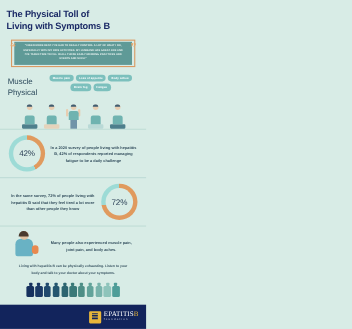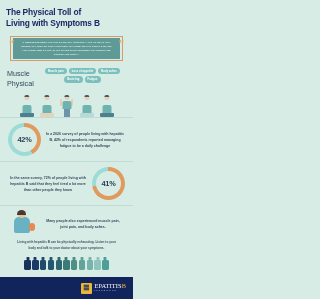--- a/index.html
+++ b/index.html
@@ -165,21 +165,21 @@
     content: "";
     position: absolute;
     inset: 4px;
     border-radius: 50%;
     background: #d8ece6;
   }
   .donut-label {
     position: relative;
     z-index: 2;
     font-size: 7.4px;
-    font-weight: bold;
+    font-weight: normal;
     color: #2a3f55;
     letter-spacing: -0.2px;
   }
   .stat-text {
     flex: 1;
     font-size: 3.5px;
     line-height: 1.72;
     color: #2f4a5a;
     font-weight: bold;
     text-align: center;
@@ -344,21 +344,21 @@
   <div class="stat">
     <div class="donut" style="background:conic-gradient(#e09a5e 0deg 151deg, #9ddbd6 151deg 360deg);">
       <div class="donut-label">42%</div>
     </div>
     <div class="stat-text">In a 2020 survey of people living with hepatitis B, 42% of respondents reported managing fatigue to be a daily challenge</div>
   </div>
 
   <div class="stat">
     <div class="stat-text">In the same survey, 72% of people living with hepatitis B said that they feel tired a lot more than other people they know</div>
     <div class="donut" style="background:conic-gradient(#e09a5e 0deg 259deg, #9ddbd6 259deg 360deg);">
-      <div class="donut-label">41%</div>
+      <div class="donut-label">72%</div>
     </div>
   </div>
 
   <div class="pain-row">
     <div class="pain-fig">
       <div class="pf-torso"></div>
       <div class="pf-hand"></div>
       <div class="pf-head"></div>
       <div class="pf-hair"></div>
     </div>

